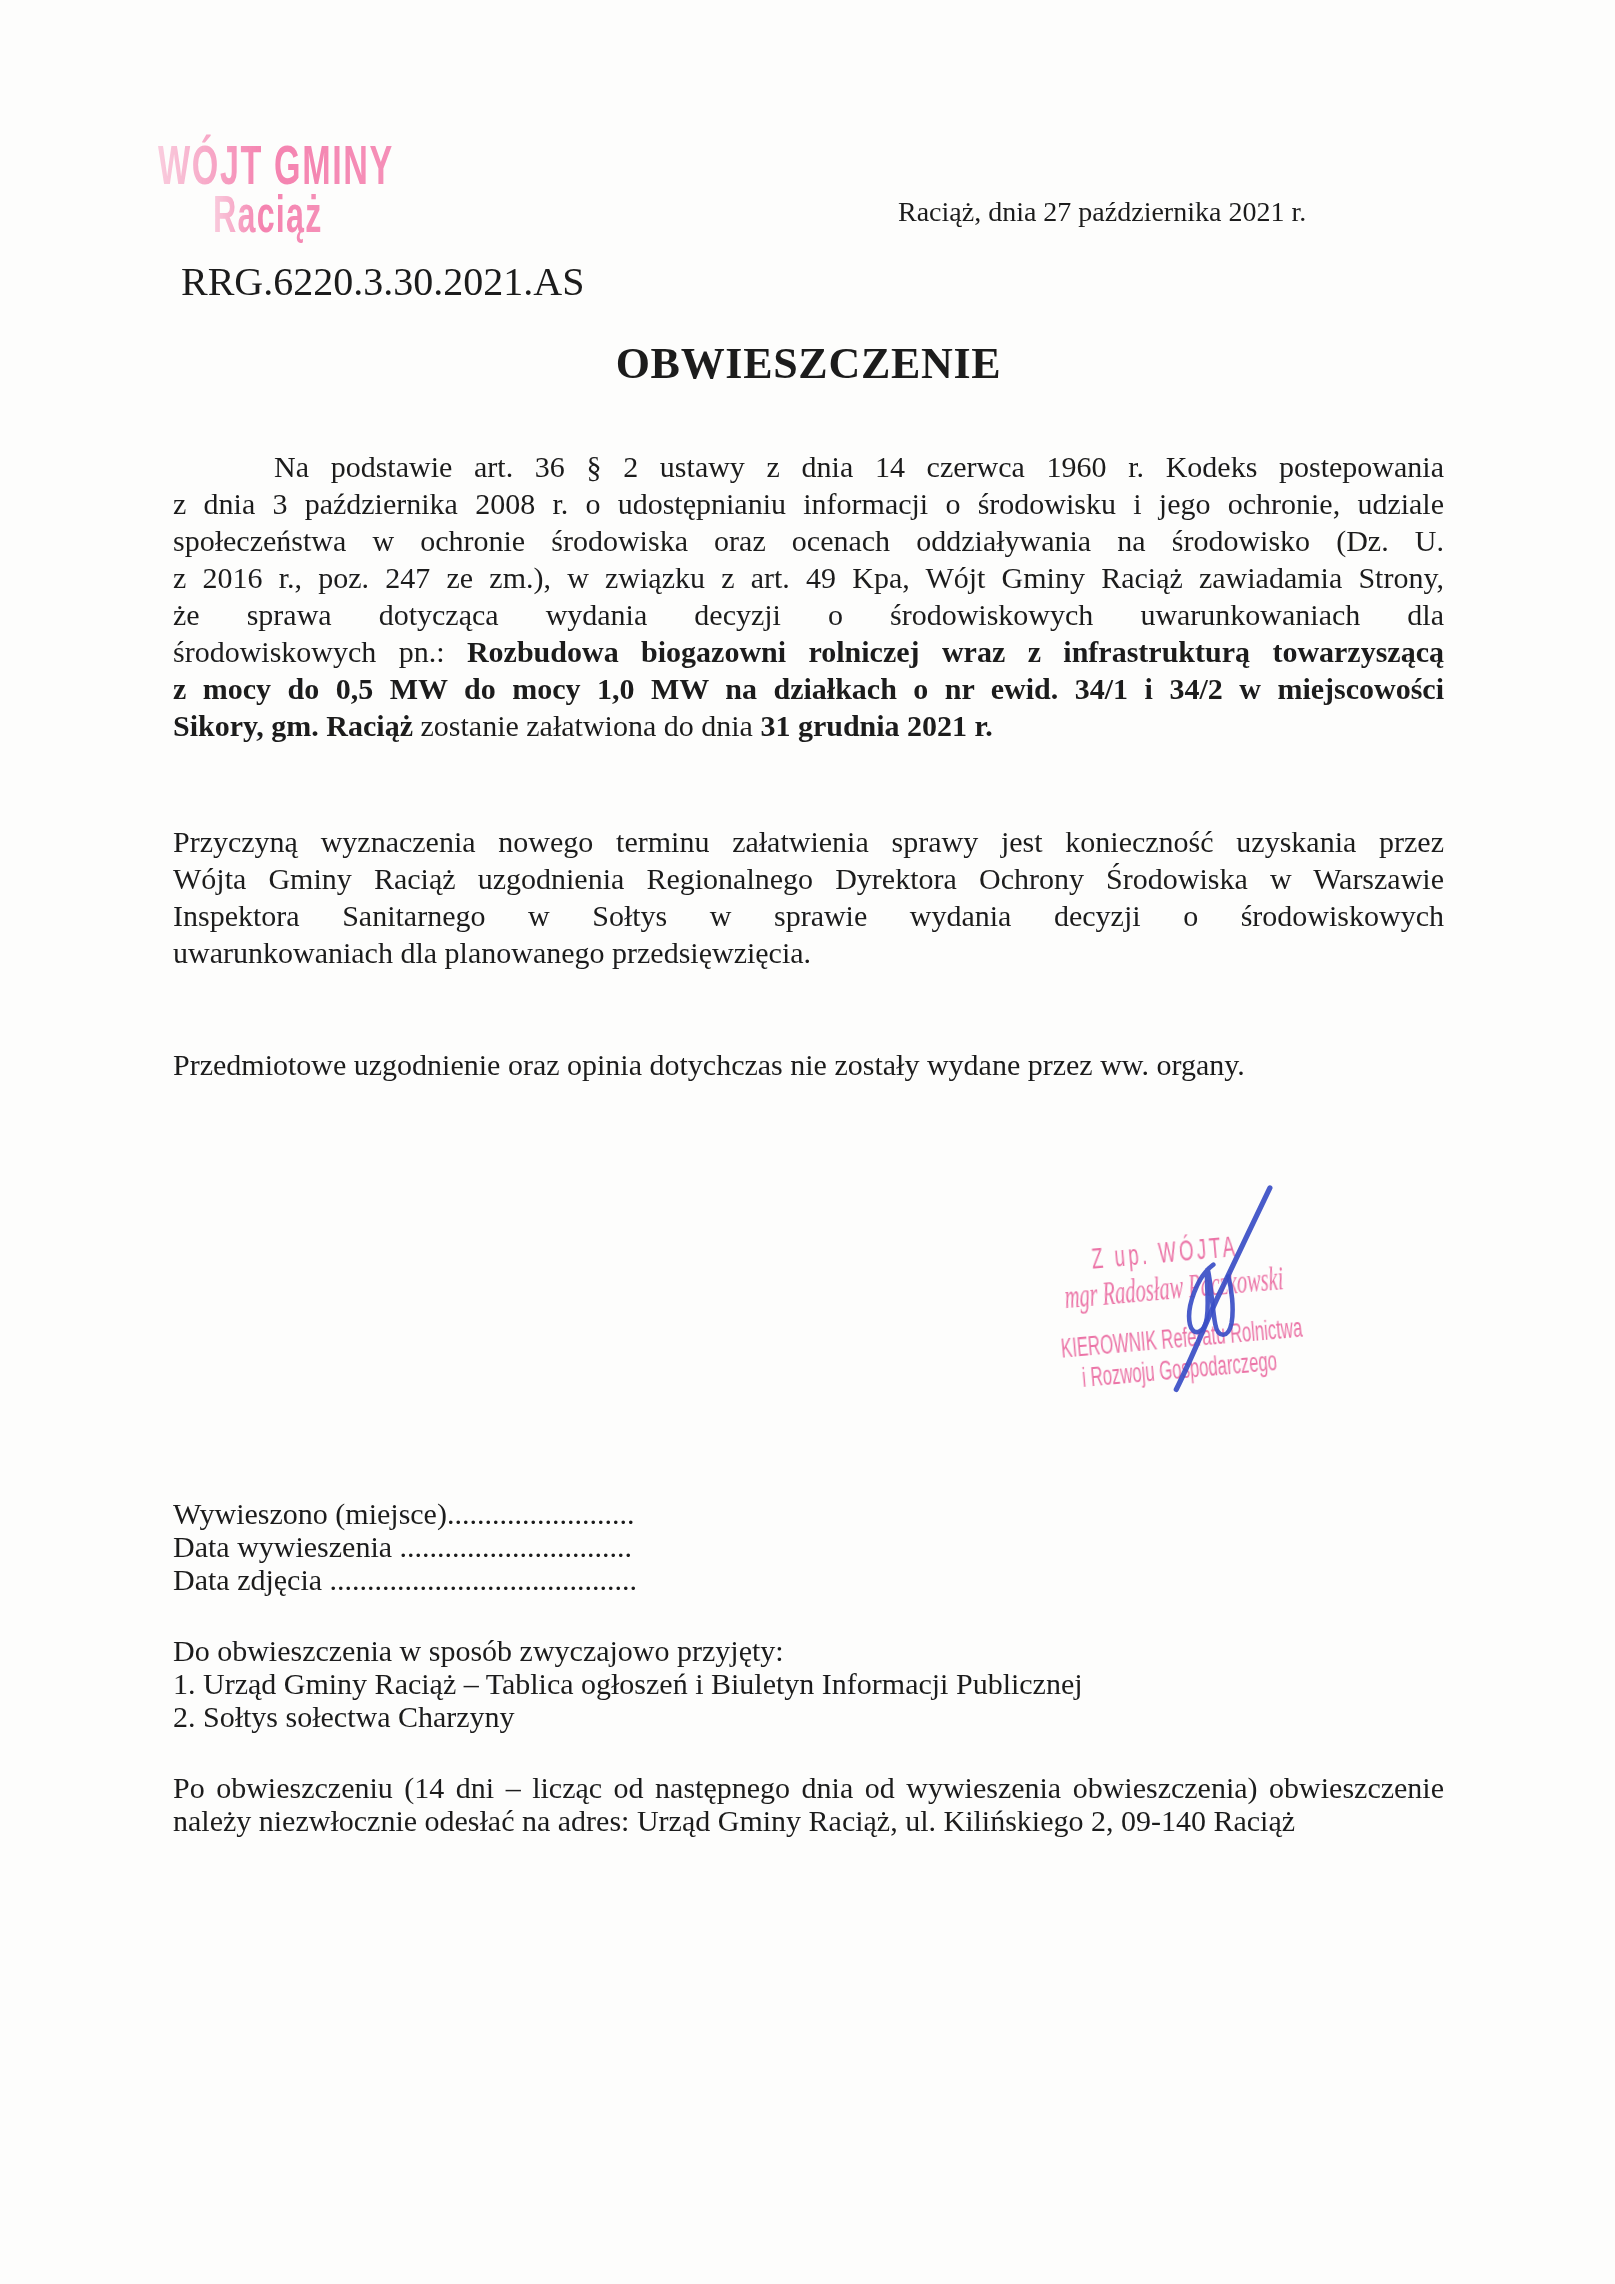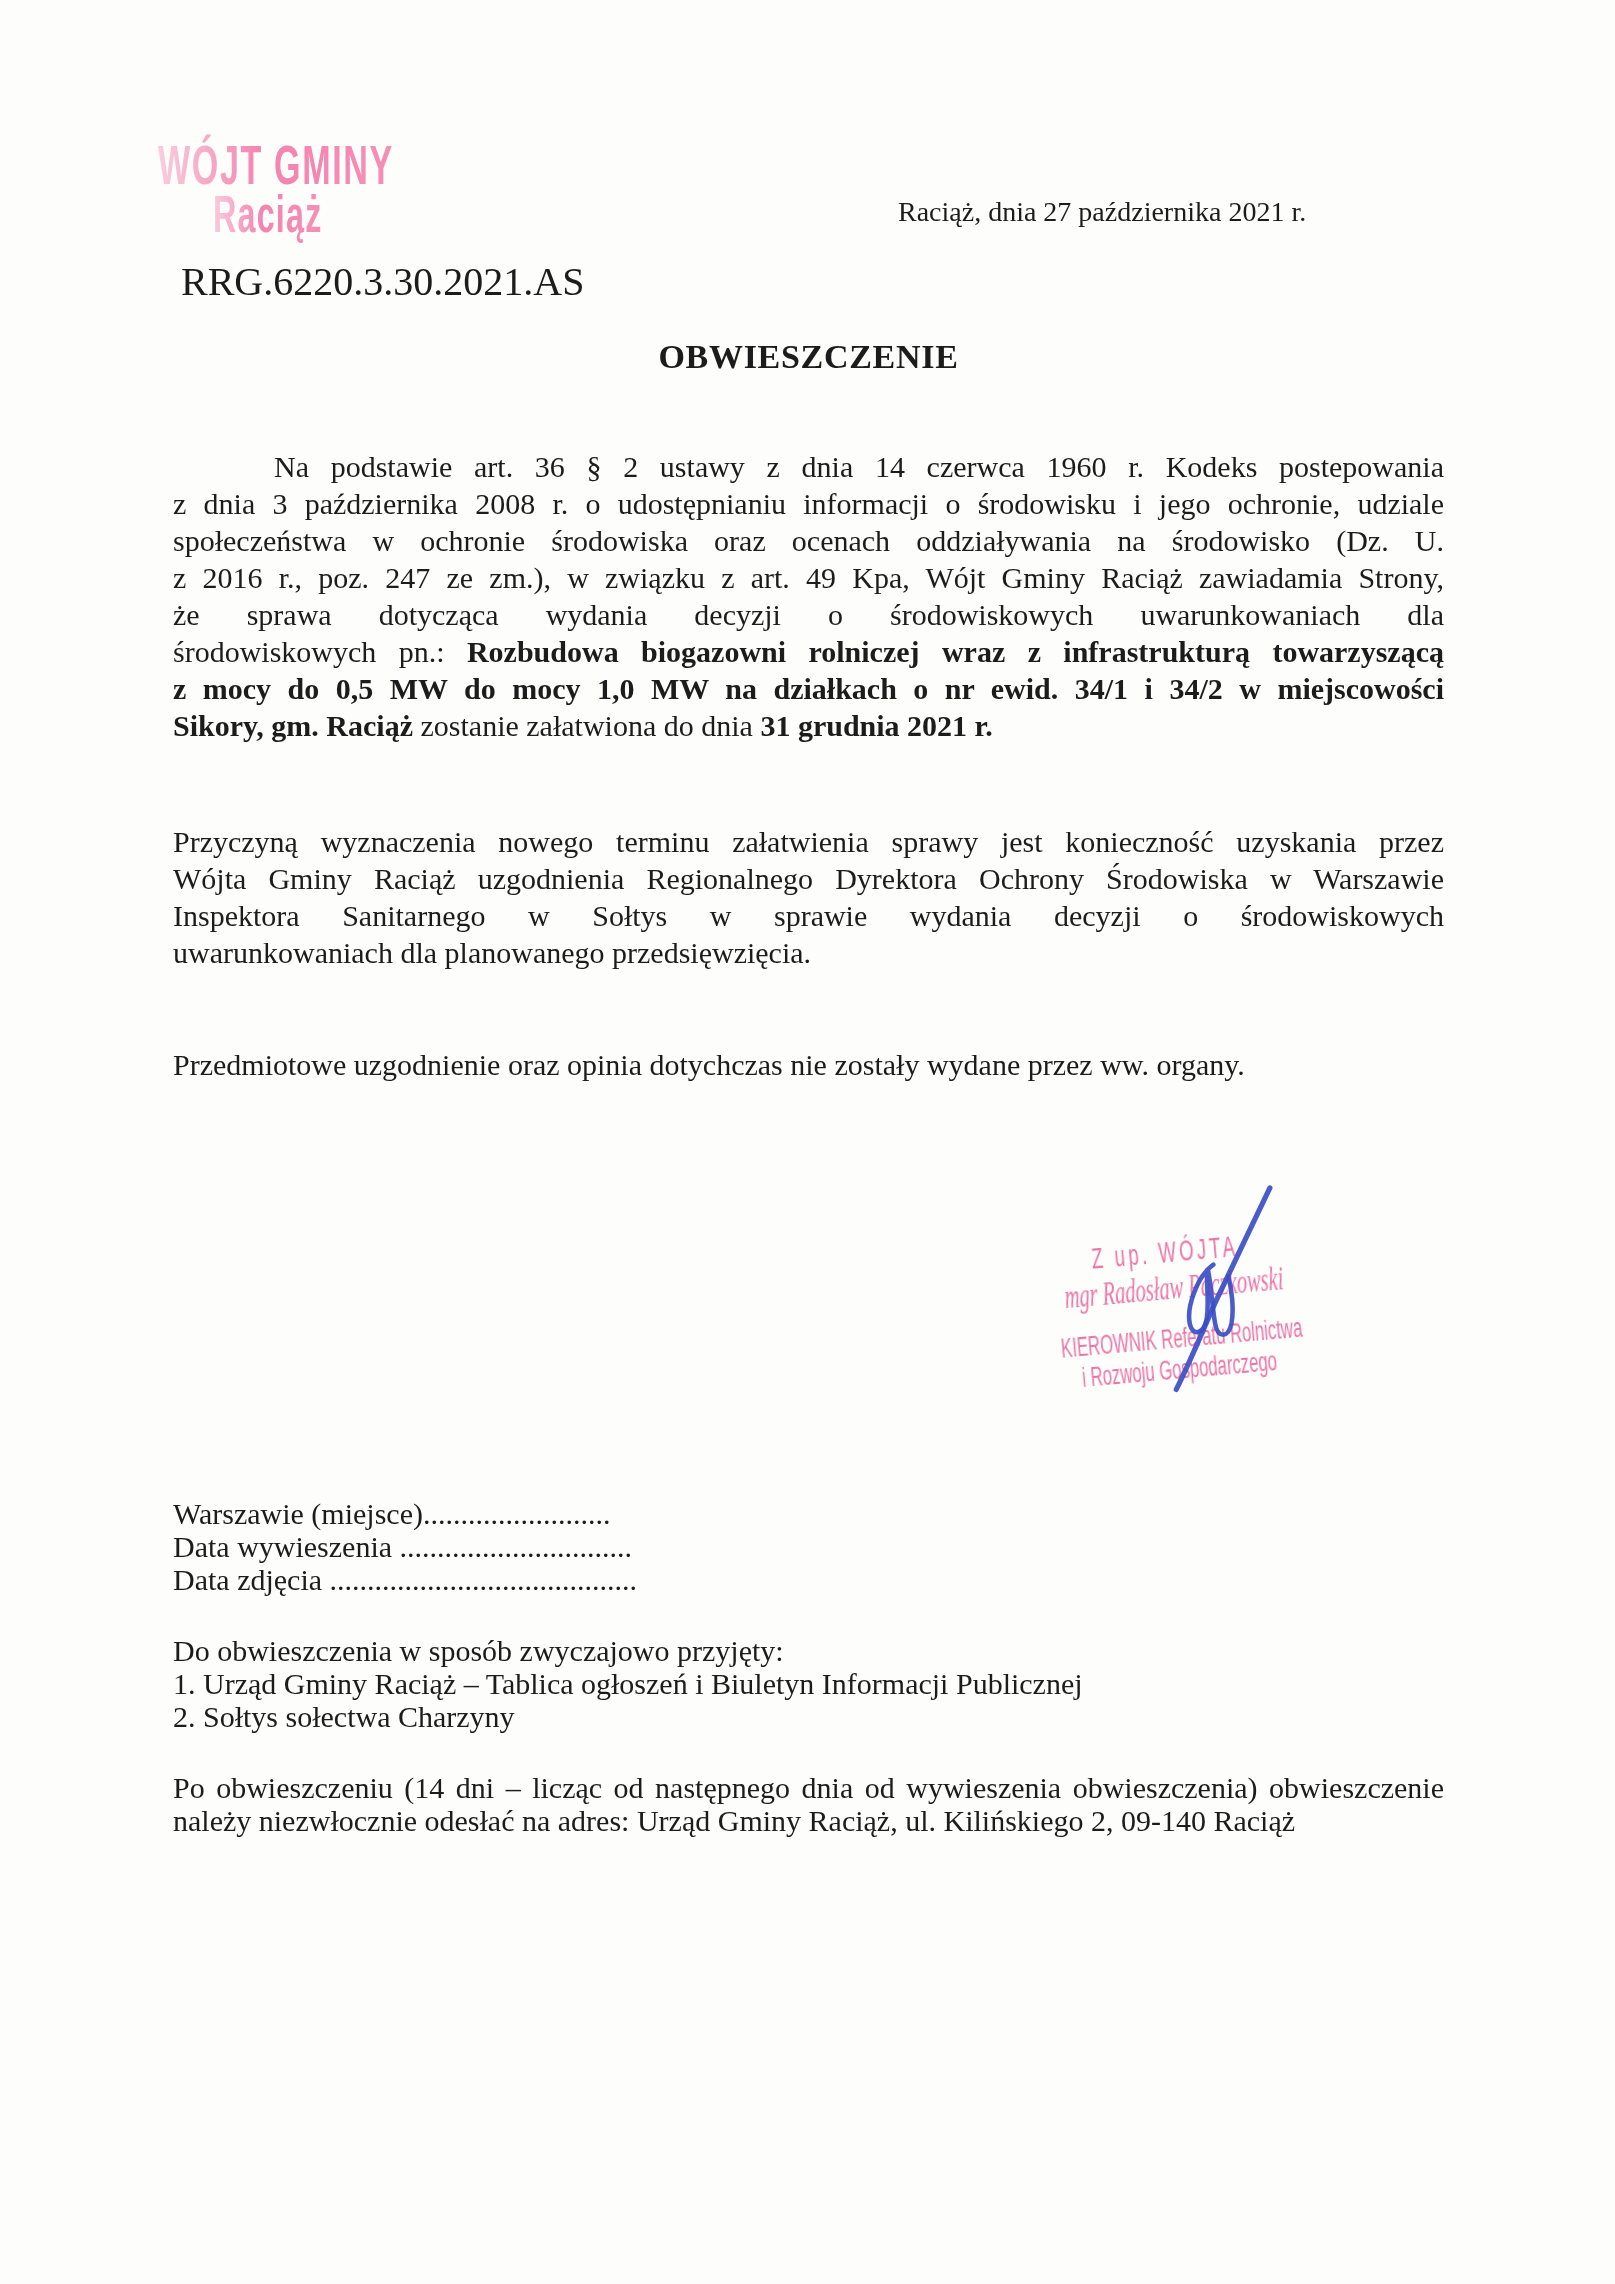--- a/index.html
+++ b/index.html
@@ -28,21 +28,21 @@
     filter:blur(0.3px);
   }
   .stamp-top.l1{left:158px;top:133px;font-size:55px;letter-spacing:2.6px;}
   .stamp-top.l2{left:213px;top:184px;font-size:52px;letter-spacing:2px;}
 
   .dateline{left:898px;top:196px;font-size:28px;white-space:nowrap;}
   .refnum{left:181px;top:258px;font-size:40px;white-space:nowrap;}
 
   .doc-title{
     left:173px;top:338px;width:1271px;
-    text-align:center;font-size:34px;font-weight:bold;letter-spacing:0.7px;
+    text-align:center;font-size:44px;font-weight:bold;letter-spacing:0.7px;
   }
 
   .para{left:173px;width:1271px;}
   .tline{font-size:30px;line-height:37px;}
   .tline.small{line-height:33px;}
   .just{text-align:justify;text-align-last:justify;}
   .ind{text-indent:101px;}
   .bold{font-weight:bold;}
 
   #para1{top:448px;}
@@ -107,21 +107,21 @@
     <div class="s2">mgr Radosław Paczkowski</div>
     <div class="s3">KIEROWNIK Referatu Rolnictwa</div>
     <div class="s4">i Rozwoju Gospodarczego</div>
   </div>
   <svg class="abs pen" width="130" height="218" viewBox="0 0 200 335">
     <path d="M 186 12 C 160 66, 126 138, 104 184 C 90 214, 66 274, 42 322" fill="none" stroke="#3a4ec6" stroke-width="8" stroke-linecap="round" opacity="0.92"></path>
     <path d="M 99 130 C 74 148, 57 196, 63 222 C 67 240, 85 238, 89 212 C 93 184, 87 156, 90 136 C 95 152, 97 196, 102 222 C 106 243, 122 244, 127 220 C 131 198, 127 166, 122 148" fill="none" stroke="#3a4ec6" stroke-width="7" stroke-linecap="round" opacity="0.92"></path>
   </svg>
 
   <div id="posting" class="abs para">
-      <div class="tline small"><span>Warszawie (miejsce).........................</span></div>
+      <div class="tline small"><span>Wywieszono (miejsce).........................</span></div>
       <div class="tline small"><span>Data wywieszenia ...............................</span></div>
       <div class="tline small"><span>Data zdjęcia .........................................</span></div>
     </div>
 
   <div id="distribution" class="abs para">
     <div class="tline small">Do obwieszczenia w sposób zwyczajowo przyjęty:</div>
     <div>
         <div class="tline small"><span>1. Urząd Gminy Raciąż – Tablica ogłoszeń i Biuletyn Informacji Publicznej</span></div>
         <div class="tline small"><span>2. Sołtys sołectwa Charzyny</span></div>
       </div>

